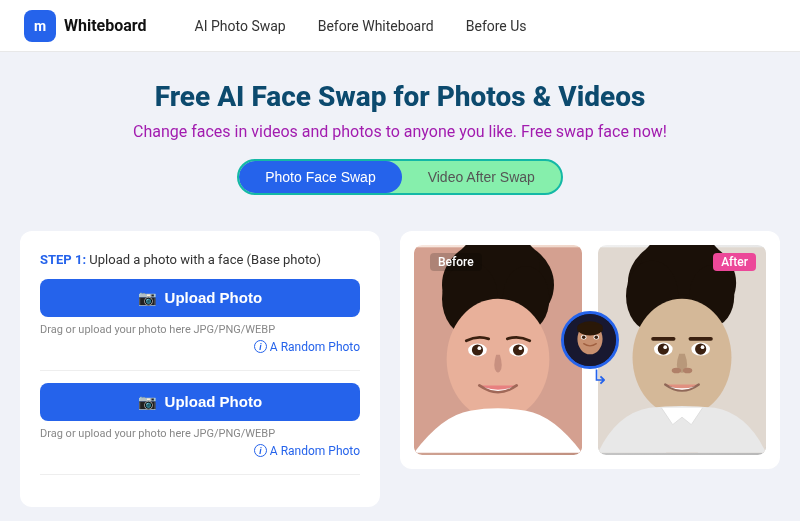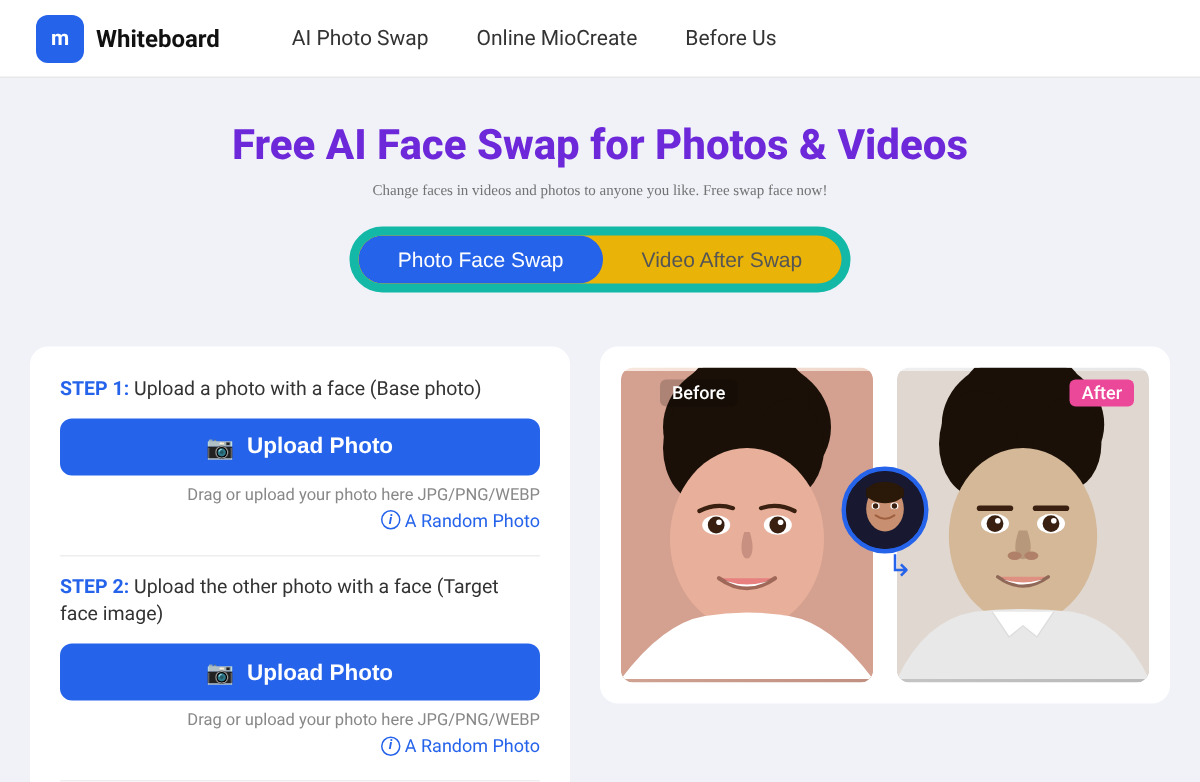--- a/index.html
+++ b/index.html
@@ -53,38 +53,37 @@
 
     
     .hero {
       text-align: center;
       padding: 28px 16px 16px;
       background: #f0f2f8;
     }
     .hero-title {
       font-size: 28px;
       font-weight: 800;
-      color: #6d28d9;
+      color: #0c4a6e;
       margin-bottom: 8px;
       line-height: 1.2;
       text-align: center;
     }
     .hero-sub {
-      font-size: 10px;
-      color: #737373;
+      font-size: 16px;
+      color: #a21caf;
       margin-bottom: 18px;
-      font-family: Liberation Serif, serif;
     }
 
     
     .tab-row {
       display: inline-flex;
-      background: #eab308;
+      background: #86efac;
       border-radius: 999px;
-      border: 6px solid #14b8a6;
+      border: 2px solid #14b8a6;
       overflow: hidden;
       margin-bottom: 20px;
     }
     .tab-btn {
       padding: 8px 26px;
       font-size: 14px;
       cursor: pointer;
       border: none;
       background: transparent;
       color: #555;
@@ -142,21 +141,21 @@
       font-size: 15px;
       font-weight: 600;
       cursor: pointer;
       width: 100%;
       margin-bottom: 6px;
     }
 
     .upload-hint {
       font-size: 11px;
       color: #888;
-      text-align: right;
+      text-align: left;
       margin-bottom: 4px;
     }
 
     .random-link {
       font-size: 12px;
       color: #2563eb;
       text-align: right;
       cursor: pointer;
       display: flex;
       align-items: center;
@@ -206,21 +205,21 @@
     .preview-img {
       border-radius: 8px;
       overflow: hidden;
       position: relative;
       flex: 1;
     }
 
     .preview-label {
       position: absolute;
       top: 8px;
-      left: 26px;
+      left: 16px;
       font-size: 12px;
       color: #fff;
       background: rgba(0,0,0,0.18);
       padding: 2px 8px;
       border-radius: 4px;
       font-weight: 500;
     }
 
     .preview-label.after-label {
       left: auto;
@@ -297,21 +296,21 @@
 <body>
 
 <nav class="navbar">
   <div class="logo-wrap">
     <div class="logo-icon">
       <span>m</span>
     </div>
     <span class="logo-text">Whiteboard</span>
   </div>
   <a class="nav-link">AI Photo Swap</a>
-  <a class="nav-link">Online MioCreate</a>
+  <a class="nav-link">Before Whiteboard</a>
   <a class="nav-link">Before Us</a>
 </nav>
 
 <div class="hero">
   <h1 class="hero-title">Free AI Face Swap for Photos &amp; Videos</h1>
   <p class="hero-sub">Change faces in videos and photos to anyone you like. Free swap face now!</p>
 
   <div class="tab-row">
     <button class="tab-btn active">Photo Face Swap</button>
     <button class="tab-btn">Video After Swap</button>
@@ -333,23 +332,20 @@
       <p class="upload-hint">Drag or upload your photo here JPG/PNG/WEBP</p>
       <div class="random-link">
         <span class="circle-i">i</span>
         <span>A Random Photo</span>
       </div>
     </div>
 
     <hr class="divider-line">
 
     <div class="step-block">
-      <p class="step-label">
-        <span class="step-num">STEP 2:</span><span> Upload the other photo with a face (Target face image)</span>
-      </p>
       <button class="upload-btn">
         <span>📷</span>
         <span>Upload Photo</span>
       </button>
       <p class="upload-hint">Drag or upload your photo here JPG/PNG/WEBP</p>
       <div class="random-link">
         <span class="circle-i">i</span>
         <span>A Random Photo</span>
       </div>
     </div>

